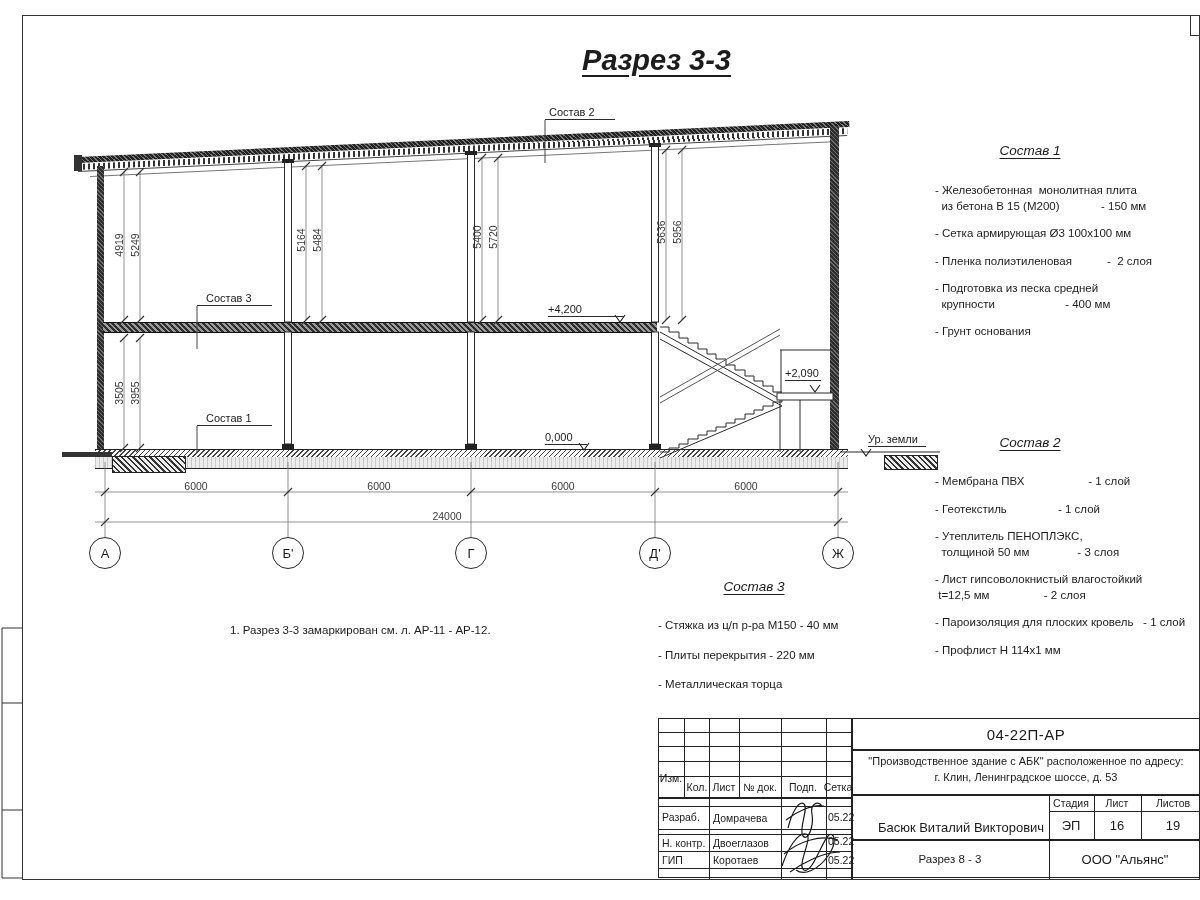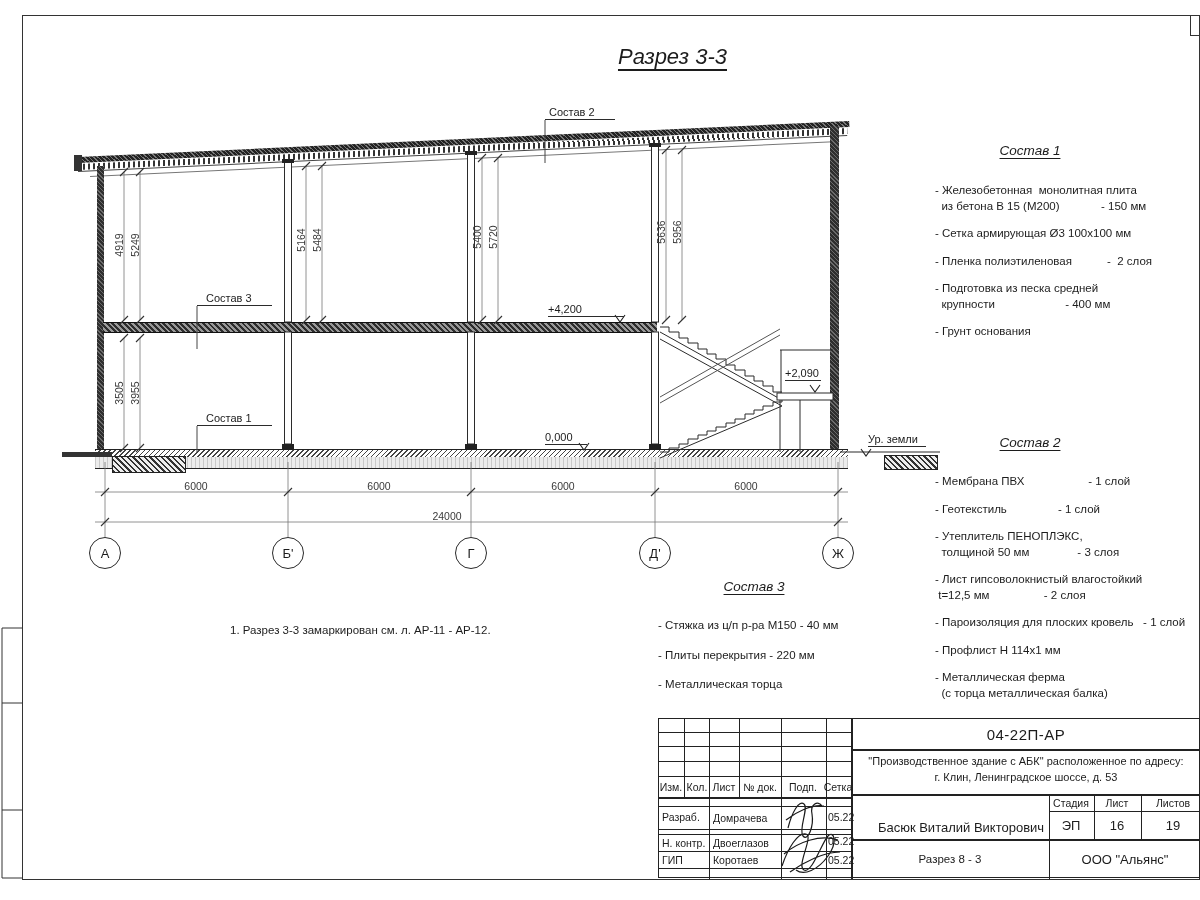--- a/index.html
+++ b/index.html
@@ -4,22 +4,22 @@
 <style>
   html,body{margin:0;padding:0;background:#fff;}
   .sheet{position:relative;width:1200px;height:900px;background:#ffffff;overflow:hidden;
          font-family:"Liberation Sans",sans-serif;color:#1c1c1c;}
   .abs{position:absolute;}
   .lbl{position:absolute;font-size:11px;white-space:nowrap;color:#1c1c1c;}
   .dimnum{position:absolute;font-size:10.5px;color:#3a3a3a;white-space:nowrap;}
   .vdim{transform:translate(-50%,-50%) rotate(-90deg);}
   .cdim{transform:translate(-50%,-50%);}
   .underl{border-bottom:1px solid #2b2b2b;padding-bottom:1px;}
-  .sheet-title{position:absolute;left:580px;top:44px;width:185px;text-align:center;
-    font-size:22px;font-style:italic;font-weight:400;text-decoration:underline;text-underline-offset:5px;}
+  .sheet-title{position:absolute;left:564px;top:44px;width:185px;text-align:center;
+    font-size:29px;font-style:italic;font-weight:700;text-decoration:underline;text-underline-offset:5px;}
   .sostav-h{font-style:italic;font-size:13.5px;text-decoration:underline;text-underline-offset:3px;text-align:center;}
   .sostav-items{position:absolute;display:flex;flex-direction:column;gap:12px;}
   .sostav-items .it{font-size:11.5px;line-height:1.35;white-space:pre;}
   .roof-dark{background:repeating-linear-gradient(45deg,#222 0 2px,#777 2px 3px);}
   .corrug{background:repeating-linear-gradient(90deg,#333 0 2px,#ffffff 2px 5px);}
   .wall{background:repeating-linear-gradient(45deg,#2e2e2e 0 2px,#6b6b6b 2px 3px);}
   .slab{background:repeating-linear-gradient(45deg,#2e2e2e 0 2px,#9a9a9a 2px 4px);border-top:1px solid #111;border-bottom:1px solid #111;}
   .hatch{background:repeating-linear-gradient(135deg,#444 0 1px,#fff 1px 3.5px);border-top:1px solid #222;border-bottom:1px solid #222;}
   .sand{background:repeating-linear-gradient(90deg,#c9c9c9 0 1px,#ececec 1px 4px);border-bottom:1px solid #222;}
   .fblock{background:repeating-linear-gradient(45deg,#333 0 1.5px,#eee 1.5px 4px);border:1px solid #222;}
@@ -175,22 +175,20 @@
   <div class="abs sostav-h" style="left:935px;top:435px;width:190px;">Состав 2</div>
   <div class="sostav-items" style="left:935px;top:474px;width:265px;">
     <div class="it">- Мембрана ПВХ                    - 1 слой</div>
     <div class="it">- Геотекстиль                - 1 слой</div>
     <div class="it">- Утеплитель ПЕНОПЛЭКС,
   толщиной 50 мм               - 3 слоя</div>
     <div class="it">- Лист гипсоволокнистый влагостойкий
  t=12,5 мм                 - 2 слоя</div>
     <div class="it">- Пароизоляция для плоских кровель   - 1 слой</div>
     <div class="it">- Профлист Н 114х1 мм</div>
-    <div class="it">- Металлическая ферма
-  (с торца металлическая балка)</div>
   </div>
 
   <div class="abs sostav-h" style="left:658px;top:579px;width:192px;">Состав 3</div>
   <div class="sostav-items" style="left:658px;top:618px;width:240px;gap:14px;">
     <div class="it">- Стяжка из ц/п р-ра М150 - 40 мм</div>
     <div class="it">- Плиты перекрытия - 220 мм</div>
     <div class="it">- Металлическая торца</div>
   </div>
 
   <div class="abs" style="left:658px;top:718px;width:542px;height:160px;border:1.5px solid #222;box-sizing:border-box;font-size:10.5px;">
@@ -214,21 +212,21 @@
     <div class="tb-line" style="left:0;top:110px;width:192px;height:1px;"></div>
     <div class="tb-line" style="left:0;top:115px;width:192px;height:1px;"></div>
     <div class="tb-line" style="left:0;top:132px;width:192px;height:1px;"></div>
     <div class="tb-line" style="left:0;top:149px;width:192px;height:1px;"></div>
 
     <div class="tb-line" style="left:192px;top:30px;width:350px;height:1.5px;"></div>
     <div class="tb-line" style="left:192px;top:75px;width:350px;height:1.5px;"></div>
     <div class="tb-line" style="left:390px;top:92px;width:152px;height:1px;"></div>
     <div class="tb-line" style="left:192px;top:120px;width:350px;height:1.5px;"></div>
 
-    <div class="tb-txt ctr" style="left:12px;top:68px;">Изм.</div>
+    <div class="tb-txt ctr" style="left:12px;top:59px;">Изм.</div>
     <div class="tb-txt ctr" style="left:38px;top:68px;">Кол.</div>
     <div class="tb-txt ctr" style="left:65px;top:68px;">Лист</div>
     <div class="tb-txt ctr" style="left:101px;top:68px;">№ док.</div>
     <div class="tb-txt ctr" style="left:144px;top:68px;">Подп.</div>
     <div class="tb-txt ctr" style="left:179px;top:68px;">Сетка</div>
 
     <div class="tb-txt" style="left:3px;top:92px;">Разраб.</div>
     <div class="tb-txt" style="left:54px;top:93px;">Домрачева</div>
     <div class="tb-txt" style="left:169px;top:92px;">05.22</div>
     <div class="tb-txt" style="left:3px;top:118px;">Н. контр.</div>

